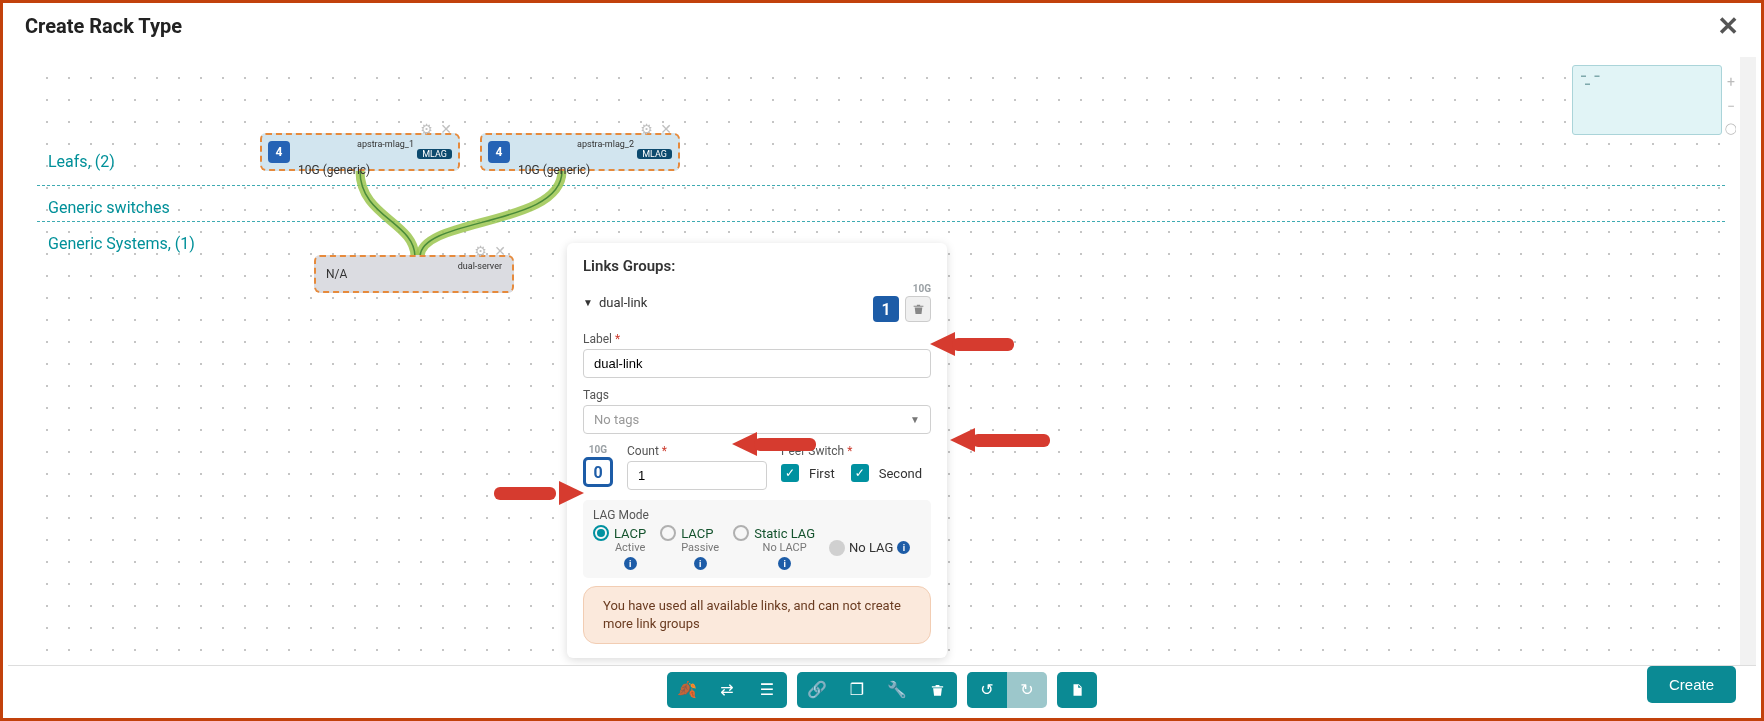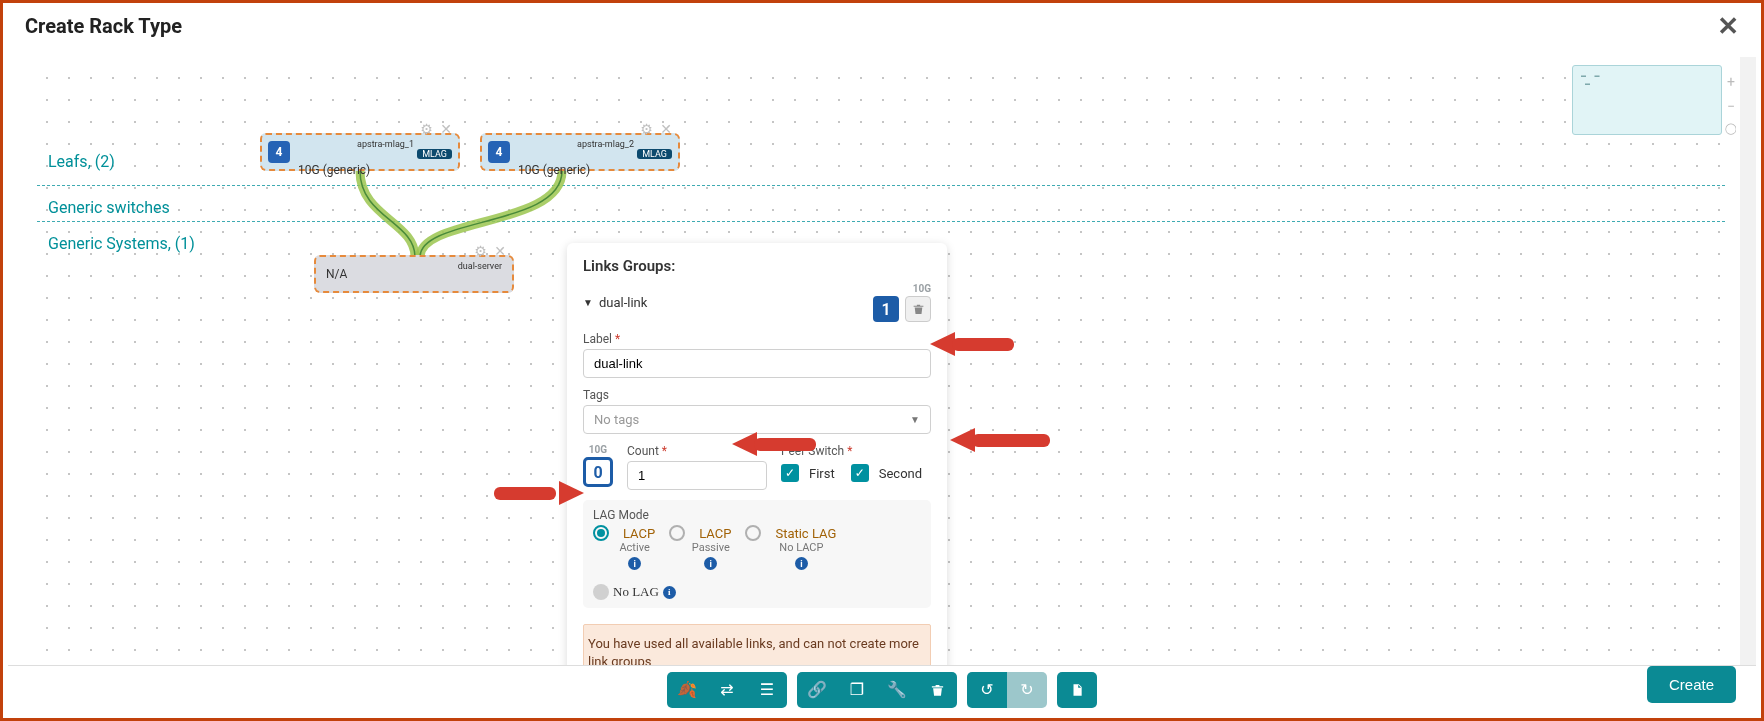--- a/index.html
+++ b/index.html
@@ -276,21 +276,21 @@
     background:#0091a0;
     border-radius:3px;
     display:inline-flex;align-items:center;justify-content:center;
     color:#fff; font-size:12px;
   }
   .chk-label { font-size:13px; color:#333; margin-right: 6px;}
 
   .lag-group { margin-top: 10px; background:#f7f7f7; border-radius:5px; padding:8px 10px; }
   .lag-opts { display:flex; gap:14px; flex-wrap: wrap; }
   .lag-opt { display:flex; flex-direction:column; }
-  .lag-top { display:flex; align-items:center; gap:14px; font-size:13px; color:#a16207;}
+  .lag-top { display:flex; align-items:center; gap:5px; font-size:13px; color:#14532d;}
   .radio {
     width:16px;height:16px;border-radius:50%;
     border:2px solid #b0b0b0;
     display:inline-block;
     position:relative;
   }
   .radio.sel { border-color:#0091a0; }
   .radio.sel::after {
     content:''; position:absolute; left:2px; top:2px;
     width:8px; height:8px; border-radius:50%; background:#0091a0;
@@ -298,32 +298,32 @@
   .lag-sub {
     font-size:11px; color:#777; padding-left:21px;
     display:flex; align-items:center; gap:3px;flex-direction:column;
   }
   .info-dot {
     display:inline-flex;
     width:13px;height:13px;border-radius:50%;
     background:#1d5ca7;color:#fff;font-size:9px;font-weight:700;
     align-items:center;justify-content:center;
   }
-  .nolag-wrap { display:flex; align-items:center; gap:4px; font-size:13px; color:#333;font-family:Liberation Serif, serif; }
+  .nolag-wrap { display:flex; align-items:center; gap:4px; font-size:13px; color:#333; }
   .nolag-radio {
     width:16px;height:16px;border-radius:50%;
     background:#d0d0d0;
   }
 
   .warning {
-    margin-top:16px;
+    margin-top:8px;
     background:#fbe9dc;
     border:1px solid #f2cdb3;
-    border-radius:2px;
-    padding:10px 4px;
+    border-radius:13px;
+    padding:10px 19px;
     font-size:13px;
     color:#6a3b20;
     line-height:1.4;
   }
 
   
   .footer {
     position:absolute;
     left:5px; right:5px; bottom:5px;
     height: 48px;

